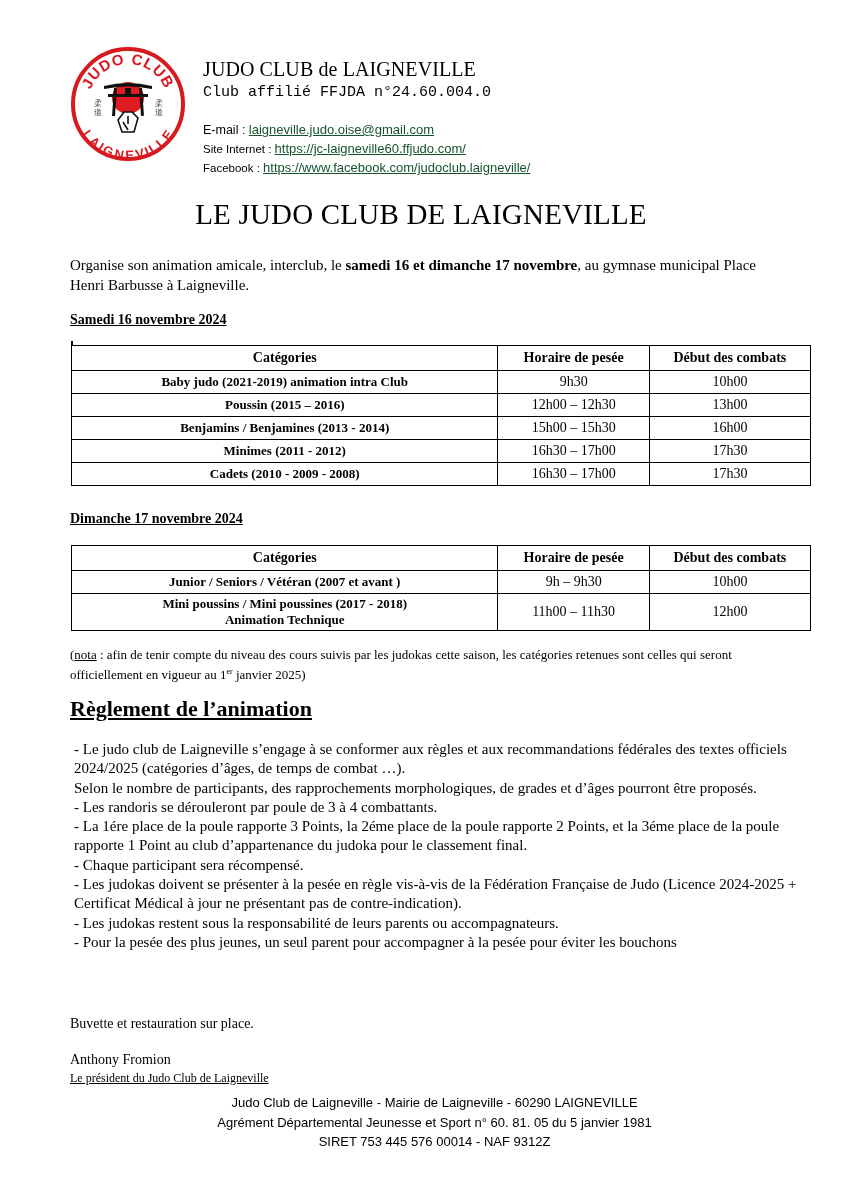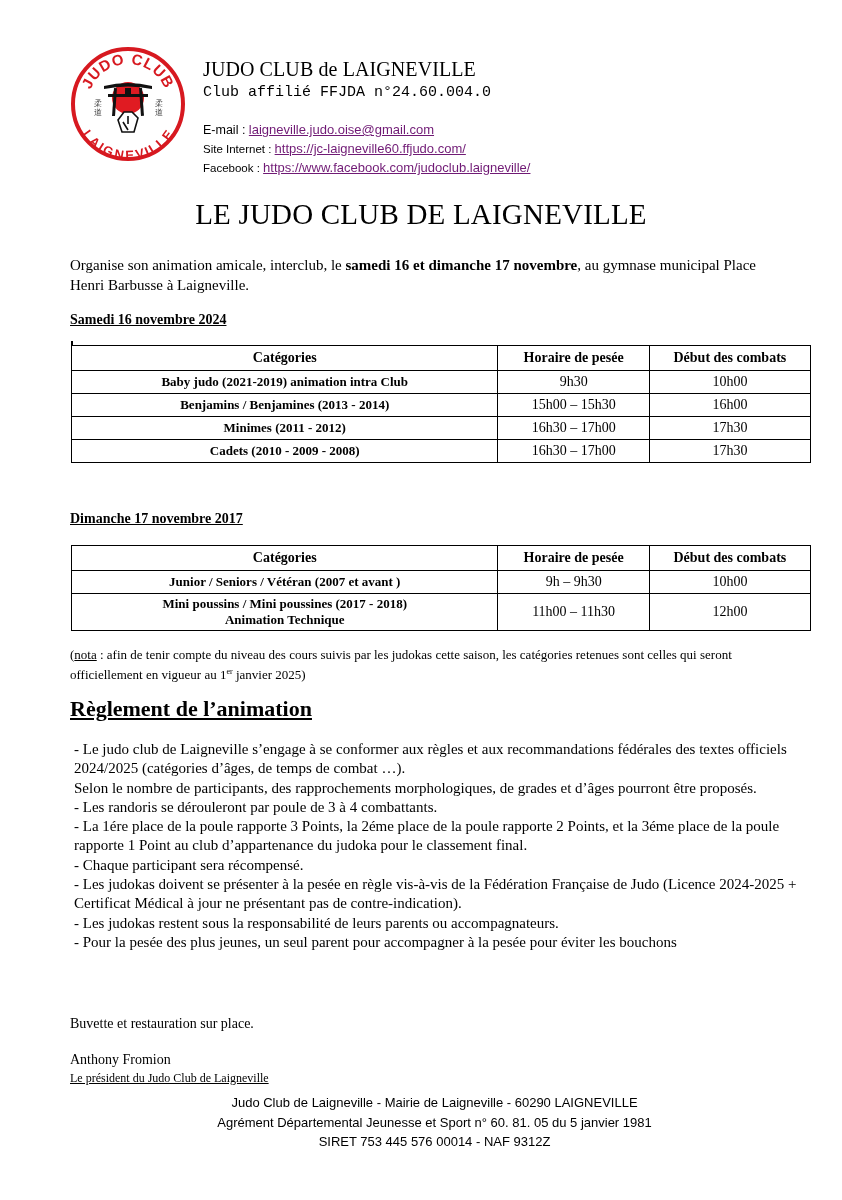--- a/index.html
+++ b/index.html
@@ -2,21 +2,21 @@
 <html><head>
 <meta charset="utf-8">
 <style>
   html, body { margin: 0; padding: 0; background: #ffffff; }
   body { width: 842px; height: 1200px; position: relative; overflow: hidden; color: #000; font-family: "Liberation Serif", serif; }
   .abs { position: absolute; }
   .logo { left: 68px; top: 44px; width: 120px; height: 120px; }
   .hdr-title { left: 203px; top: 58px; font-size: 20px; font-family: "Liberation Serif", serif; letter-spacing: 0.1px; }
   .hdr-sub { left: 203px; top: 84px; font-size: 15px; font-family: Liberation Mono, monospace; }
   .hdr-line { left: 203px; font-size: 12.5px; font-family: "Liberation Sans", sans-serif; }
-  .hdr-line a { color: #701a75; text-decoration: underline; font-size: 13px; }
+  .hdr-line a { color: #14532d; text-decoration: underline; font-size: 13px; }
   .main-title { left: 0; width: 842px; top: 198px; text-align: center; font-size: 29px; letter-spacing: 0.2px; }
   .intro { left: 70px; top: 255px; width: 720px; font-size: 15px; line-height: 20px; }
   .day-title { left: 70px; font-size: 14px; font-weight: bold; text-decoration: underline; }
   .tick { left: 71px; top: 341px; width: 2px; height: 5px; background:#000; }
   table.sched { position: absolute; left: 71px; width: 740px; border-collapse: collapse; font-size: 14px; }
   table.sched th, table.sched td { border: 1.3px solid #000; text-align: center; padding: 0; }
   table.sched th { font-weight: bold; height: 24px; font-size: 14px; }
   table.sched td { height: 22px; }
   table.sched td.cat { font-weight: bold; font-size: 13px; }
   .col1 { width: 428px; } .col2 { width: 151px; } .col3 { width: 161px; }
@@ -90,38 +90,43 @@
       <th class="col3">Début des combats</th>
     </tr>
   </thead>
   <tbody>
     <tr>
       <td class="cat">Baby judo (2021-2019) animation intra Club</td>
       <td>9h30</td>
       <td>10h00</td>
     </tr>
     <tr>
+      <td class="cat">Poussin (2015 – 2016)</td>
+      <td>12h00 – 12h30</td>
+      <td>13h00</td>
+    </tr>
+    <tr>
       <td class="cat">Benjamins / Benjamines (2013 - 2014)</td>
       <td>15h00 – 15h30</td>
       <td>16h00</td>
     </tr>
     <tr>
       <td class="cat">Minimes (2011 - 2012)</td>
       <td>16h30 – 17h00</td>
       <td>17h30</td>
     </tr>
     <tr>
       <td class="cat">Cadets (2010 - 2009 - 2008)</td>
       <td>16h30 – 17h00</td>
       <td>17h30</td>
     </tr>
   </tbody>
 </table>
 
-<div class="abs day-title" style="top:511px;">Dimanche 17 novembre 2017</div>
+<div class="abs day-title" style="top:511px;">Dimanche 17 novembre 2024</div>
 <table class="sched" style="top:545px;">
   <thead>
     <tr>
       <th class="col1">Catégories</th>
       <th class="col2">Horaire de pesée</th>
       <th class="col3">Début des combats</th>
     </tr>
   </thead>
   <tbody>
     <tr>

